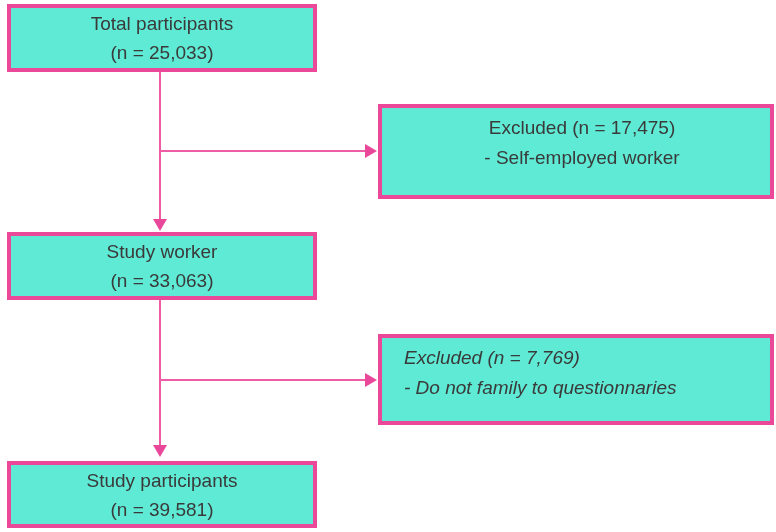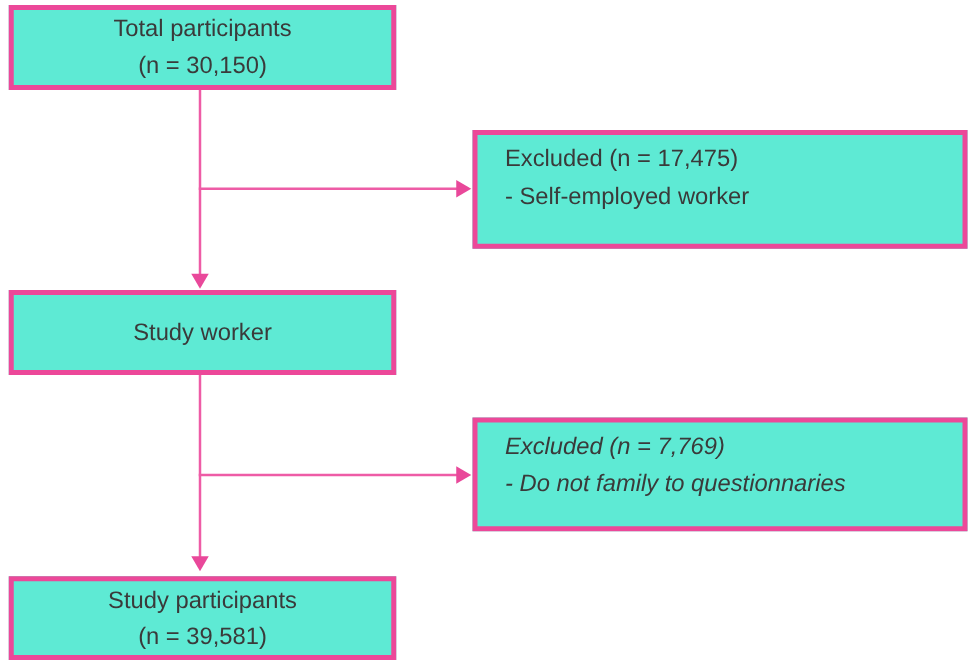--- a/index.html
+++ b/index.html
@@ -30,21 +30,21 @@
     justify-content: center;
     align-items: center;
     text-align: center;
     line-height: 29px;
   }
   .box.left {
     padding: 5px 10px 0 22px;
     line-height: 30px;
   }
   #box-total     { left: 7px;   top: 4px;   width: 310px; height: 68px; }
-  #box-excluded1 { left: 378px; top: 104px; width: 396px; height: 95px; }
+  #box-excluded1 { left: 378px; top: 104px; width: 396px; height: 95px; text-align: center; }
   #box-wage      { left: 7px;   top: 232px; width: 310px; height: 68px; }
   #box-excluded2 { left: 378px; top: 334px; width: 396px; height: 91px; font-style: italic; }
   #box-study     { left: 7px;   top: 461px; width: 310px; height: 67px; }
 </style>
 </head>
 <body>
 
 <div class="canvas">
 
   <svg class="connectors" width="776" height="532" viewBox="0 0 776 532" xmlns="http://www.w3.org/2000/svg">
@@ -57,30 +57,31 @@
 
     <line x1="160" y1="300" x2="160" y2="447" stroke="#ee5ca6" stroke-width="2"></line>
     <polygon points="153,445 167,445 160,457" fill="#e9489a"></polygon>
 
     <line x1="159" y1="380" x2="366" y2="380" stroke="#ee5ca6" stroke-width="2"></line>
     <polygon points="365,373 365,387 377,380" fill="#e9489a"></polygon>
   </svg>
 
   <div class="box center" id="box-total">
     <span>Total participants</span>
-    <span>(n = 30,150)</span>
+    <span>(n = 25,033)</span>
   </div>
 
   <div class="box left" id="box-excluded1">
     <div>Excluded (n = 17,475)</div>
     <div>- Self-employed worker</div>
   </div>
 
   <div class="box center" id="box-wage">
     <span>Study worker</span>
+    <span>(n = 33,063)</span>
   </div>
 
   <div class="box left" id="box-excluded2">
     <div>Excluded (n = 7,769)</div>
     <div>- Do not family to questionnaries</div>
   </div>
 
   <div class="box center" id="box-study">
     <span>Study participants</span>
     <span>(n = 39,581)</span>

